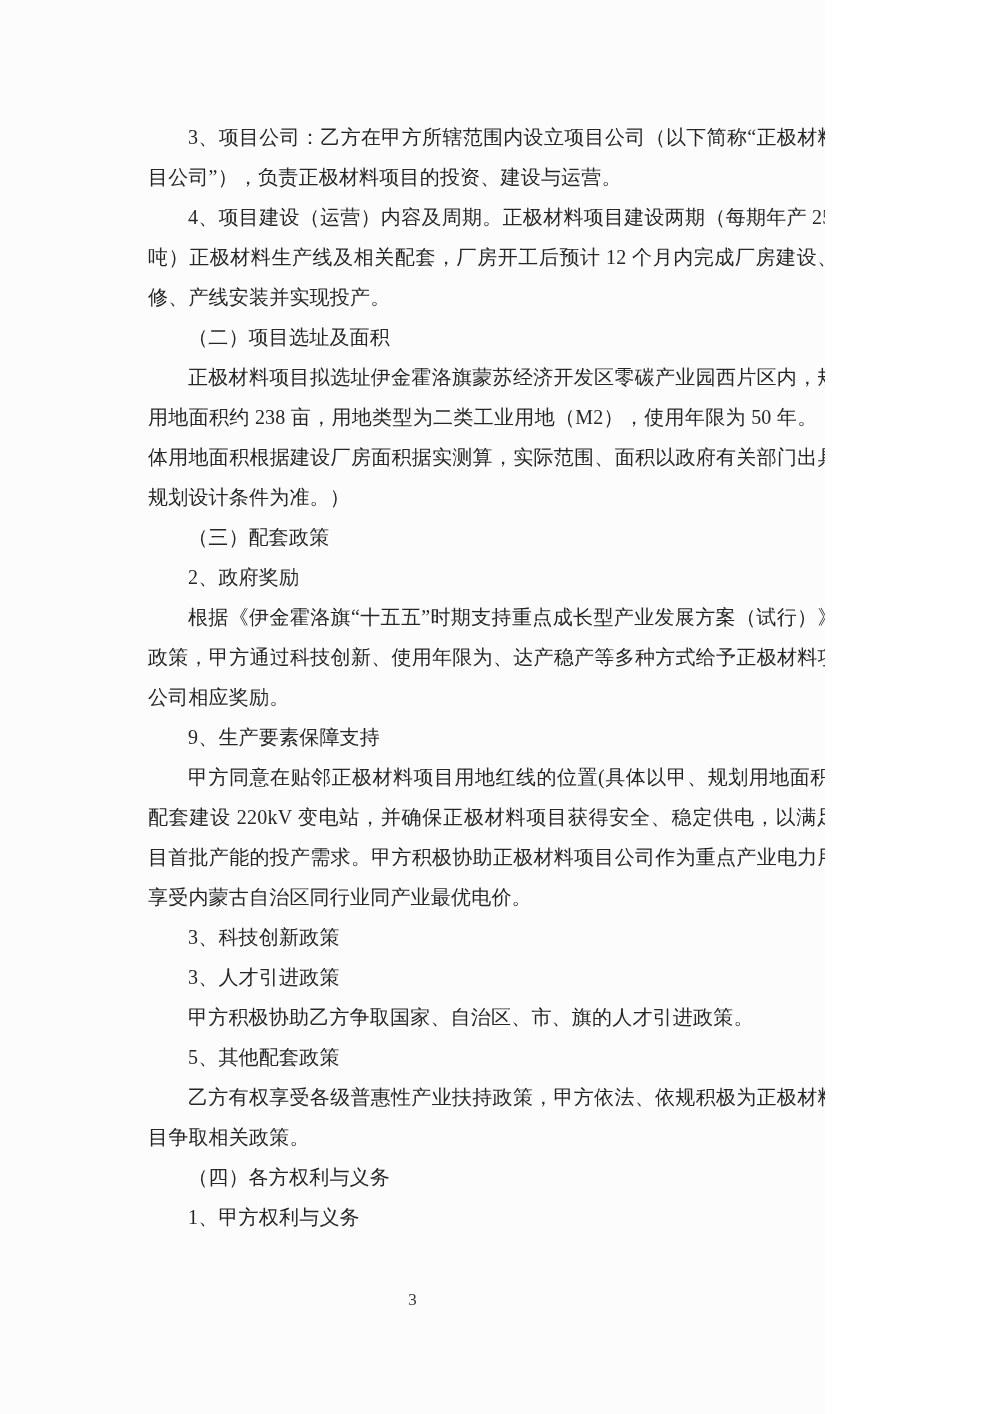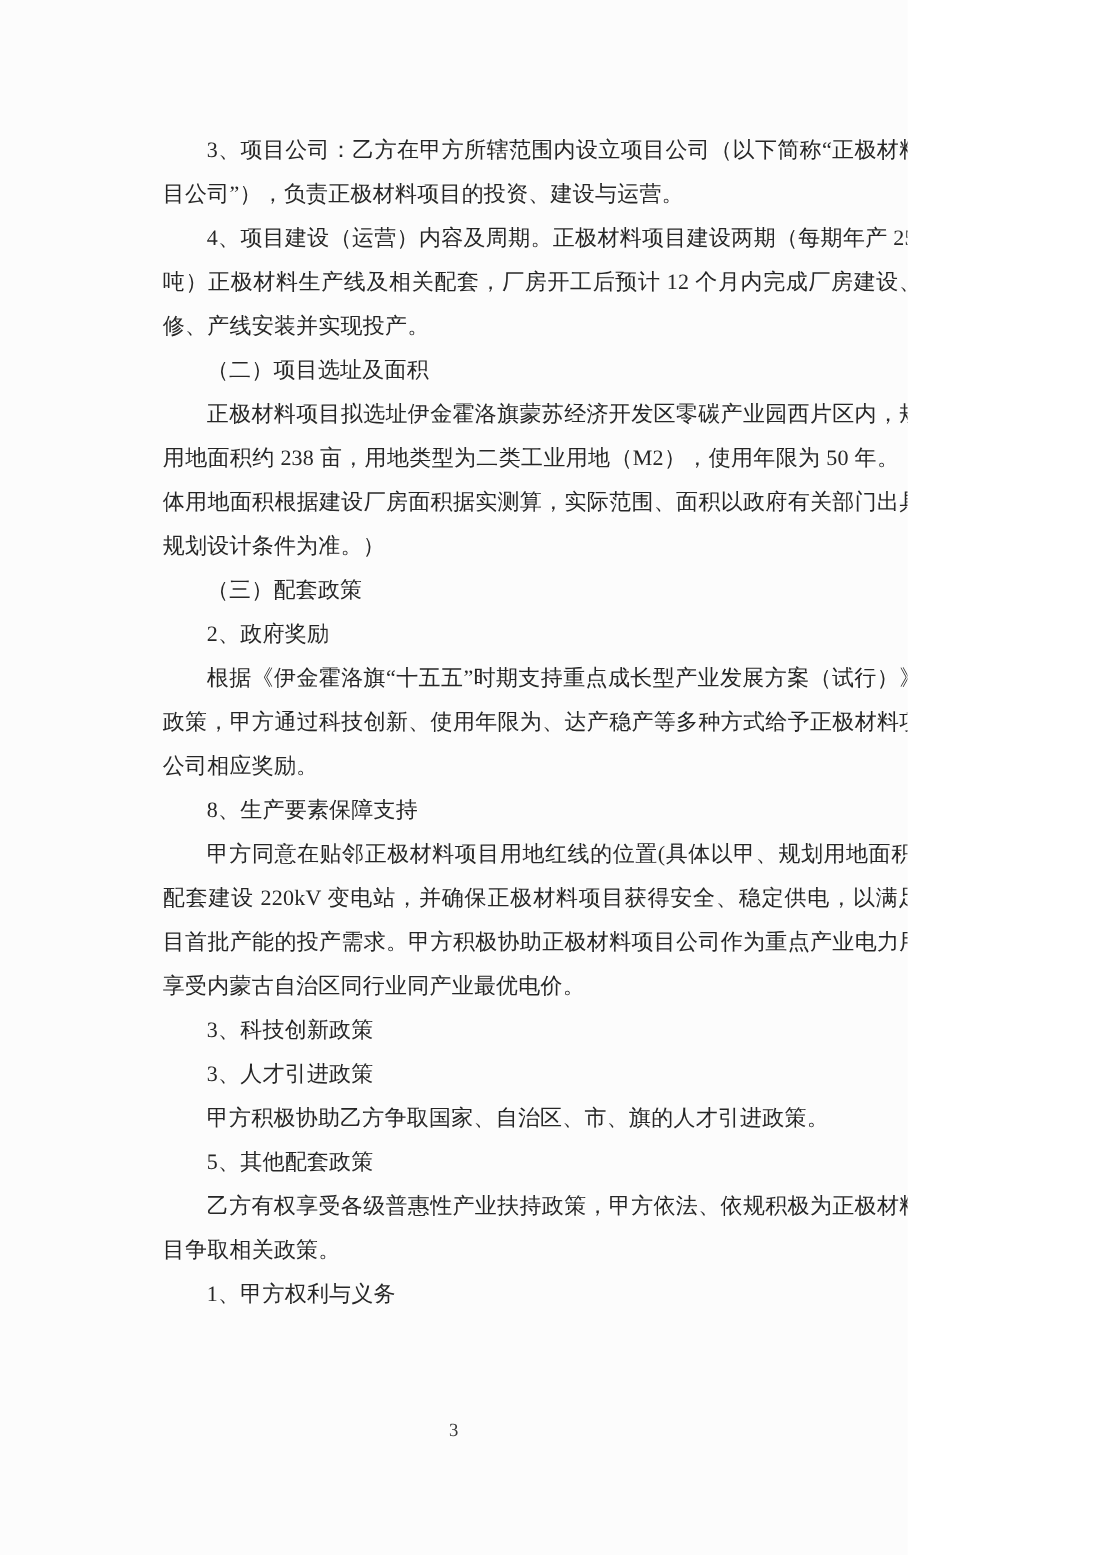--- a/index.html
+++ b/index.html
@@ -51,23 +51,24 @@
 
 <div class="page">
   <div class="content">
     <p class="para">3、项目公司：乙方在甲方所辖范围内设立项目公司（以下简称“正极材料项目公司”），负责正极材料项目的投资、建设与运营。</p>
     <p class="para">4、项目建设（运营）内容及周期。正极材料项目建设两期（每期年产 25 万吨）正极材料生产线及相关配套，厂房开工后预计 12 个月内完成厂房建设、装修、产线安装并实现投产。</p>
     <p class="para">（二）项目选址及面积</p>
     <p class="para">正极材料项目拟选址伊金霍洛旗蒙苏经济开发区零碳产业园西片区内，规划用地面积约 238 亩，用地类型为二类工业用地（M2），使用年限为 50 年。（具体用地面积根据建设厂房面积据实测算，实际范围、面积以政府有关部门出具的规划设计条件为准。）</p>
     <p class="para">（三）配套政策</p>
     <p class="para">2、政府奖励</p>
     <p class="para">根据《伊金霍洛旗“十五五”时期支持重点成长型产业发展方案（试行）》等政策，甲方通过科技创新、使用年限为、达产稳产等多种方式给予正极材料项目公司相应奖励。</p>
-    <p class="para">8、生产要素保障支持</p>
+    <p class="para">9、生产要素保障支持</p>
     <p class="para">甲方同意在贴邻正极材料项目用地红线的位置(具体以甲、规划用地面积约)配套建设 220kV 变电站，并确保正极材料项目获得安全、稳定供电，以满足项目首批产能的投产需求。甲方积极协助正极材料项目公司作为重点产业电力用户享受内蒙古自治区同行业同产业最优电价。</p>
     <p class="para">3、科技创新政策</p>
     <p class="para">3、人才引进政策</p>
     <p class="para">甲方积极协助乙方争取国家、自治区、市、旗的人才引进政策。</p>
     <p class="para">5、其他配套政策</p>
     <p class="para">乙方有权享受各级普惠性产业扶持政策，甲方依法、依规积极为正极材料项目争取相关政策。</p>
+    <p class="para">（四）各方权利与义务</p>
     <p class="para">1、甲方权利与义务</p>
   </div>
   <div class="page-number">3</div>
 </div>
 
 </body></html>

